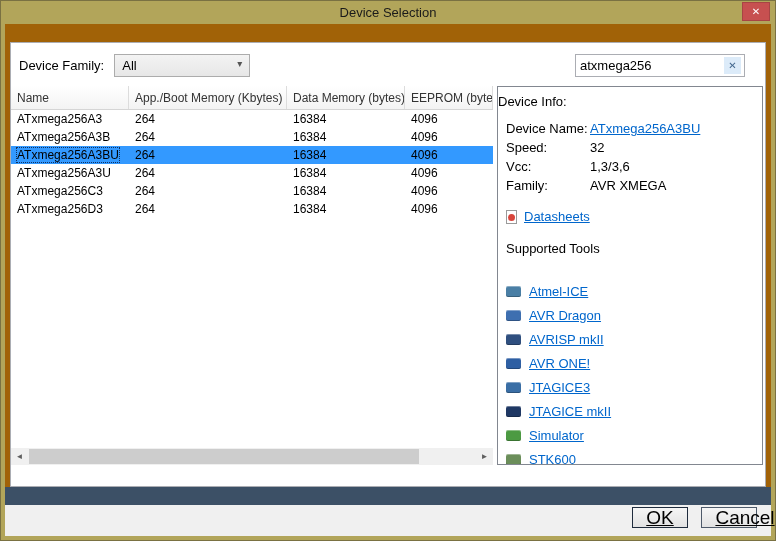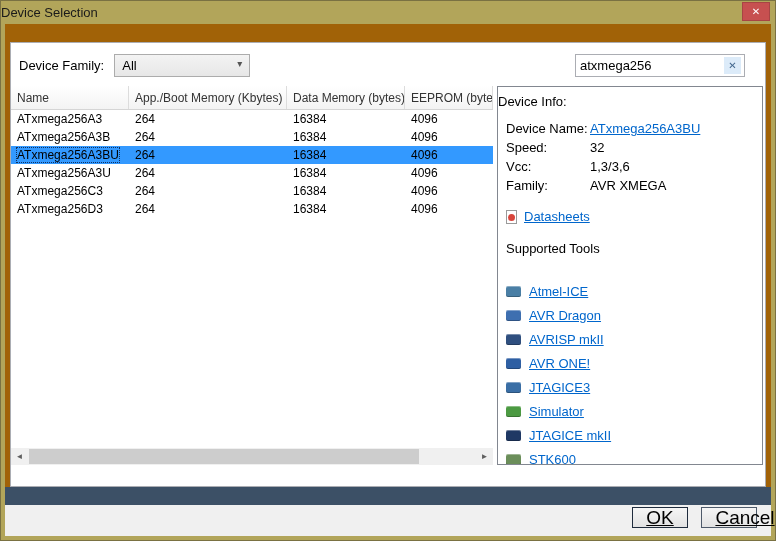--- a/index.html
+++ b/index.html
@@ -1,20 +1,20 @@
 <!DOCTYPE html>
 <html><head>
 <meta charset="utf-8">
 <style>
   * { margin:0; padding:0; box-sizing:border-box; }
   body { width:776px; height:541px; font-family:"Liberation Sans", sans-serif; font-size:12px; color:#000; background:#fff; }
   .dialog { position:relative; width:776px; height:541px; background:#b2a55a; border:1px solid #7a7142; overflow:hidden; }
 
   
-  .titlebar { height:23px; position:relative; display:flex; align-items:center; justify-content:flex-start; }
+  .titlebar { height:23px; position:relative; display:flex; align-items:center; justify-content:center; }
   .title { font-size:13px; color:#1a1a1a; }
   .close-btn { position:absolute; top:1px; right:5px; width:28px; height:19px; background:#c75050; border:1px solid #a84444; color:#fff; display:flex; align-items:center; justify-content:center; font-size:10px; cursor:pointer; }
 
   
   .dialog-body { position:absolute; top:23px; left:4px; right:4px; bottom:4px; background:#a16207; display:flex; flex-direction:column; }
   .content-panel { margin:18px 5px 0 5px; background:#fff; border:1px solid #abadb3; flex:1; display:flex; flex-direction:column; overflow:hidden; }
 
   
   .toolbar-row { display:flex; align-items:center; padding:11px 20px 9px 8px; background:#fff; }
   .df-label { font-size:13px; margin-right:10px; }
@@ -192,26 +192,26 @@
               </div>
               <div class="tool-item">
                 <span class="tool-icon" style="background: rgb(46, 95, 163);"></span>
                 <span class="link">AVR ONE!</span>
               </div>
               <div class="tool-item">
                 <span class="tool-icon" style="background: rgb(58, 110, 165);"></span>
                 <span class="link">JTAGICE3</span>
               </div>
               <div class="tool-item">
+                <span class="tool-icon" style="background: rgb(31, 56, 100);"></span>
+                <span class="link">JTAGICE mkII</span>
+              </div>
+              <div class="tool-item">
                 <span class="tool-icon" style="background: rgb(76, 154, 66);"></span>
                 <span class="link">Simulator</span>
-              </div>
-              <div class="tool-item">
-                <span class="tool-icon" style="background: rgb(31, 56, 100);"></span>
-                <span class="link">JTAGICE mkII</span>
               </div>
               <div class="tool-item">
                 <span class="tool-icon" style="background: rgb(107, 142, 90);"></span>
                 <span class="link">STK600</span>
               </div>
             </div>
         </div>
 
       </div>
     </div>

